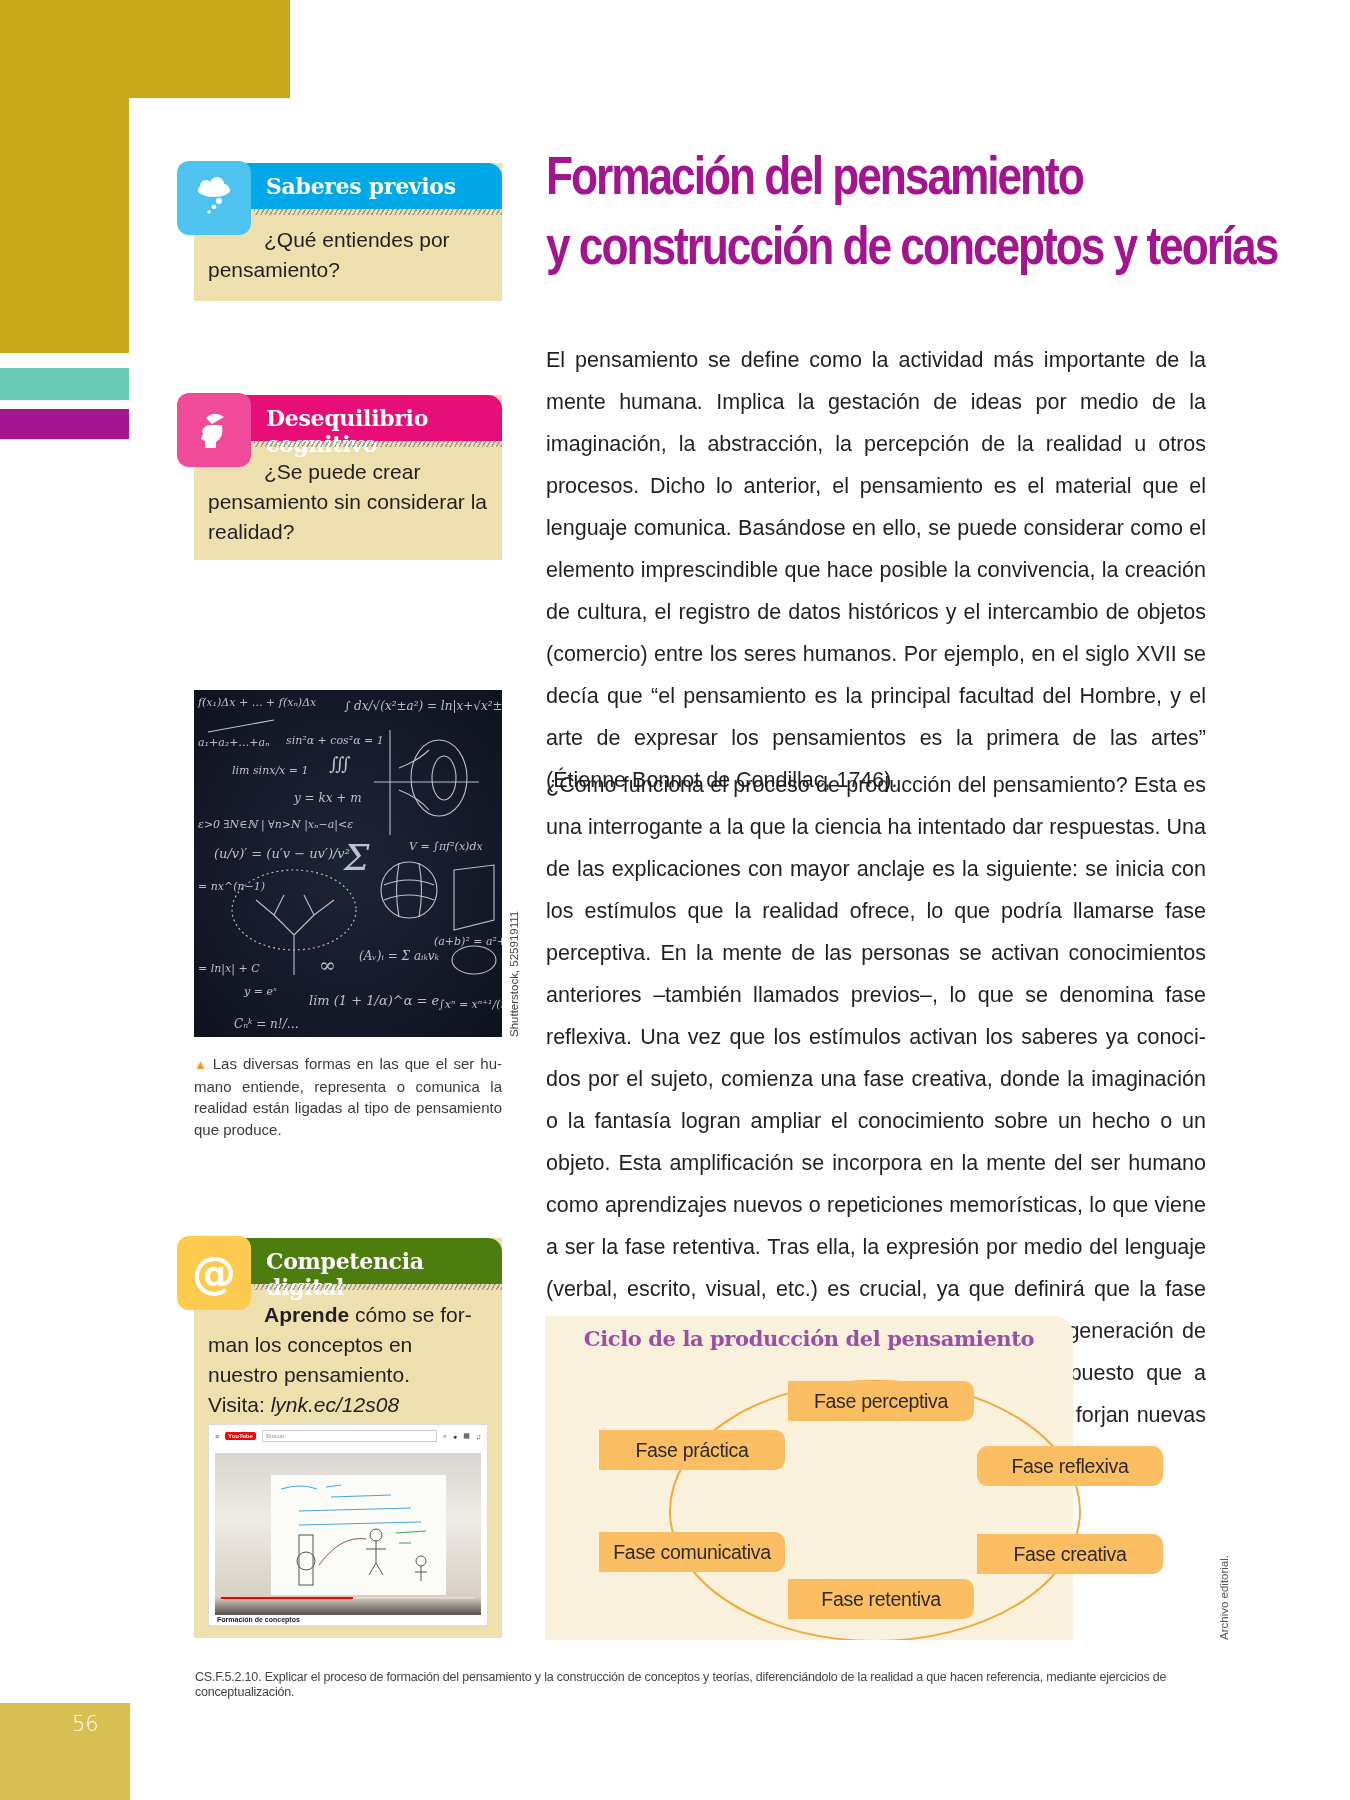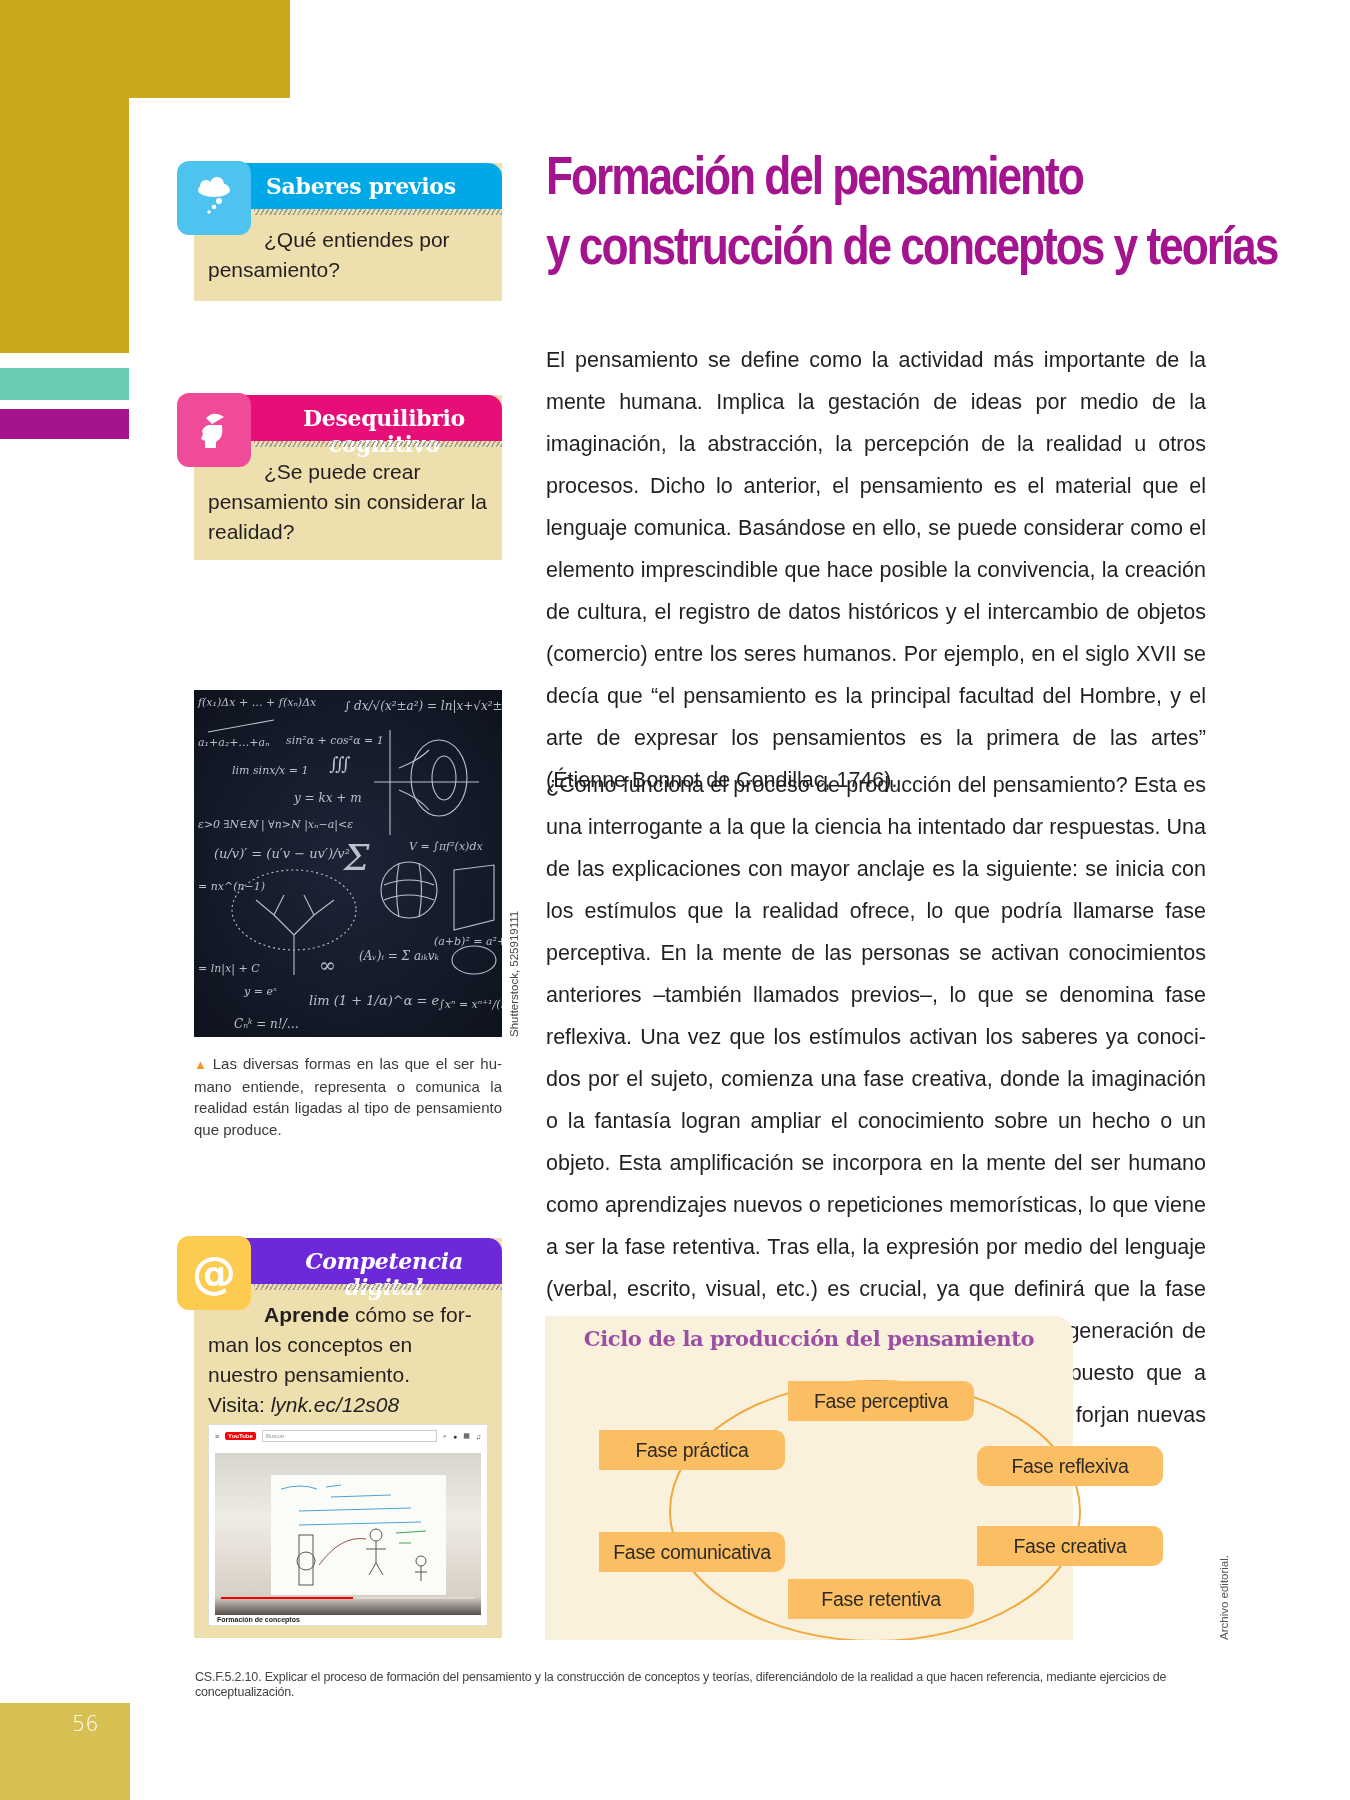--- a/index.html
+++ b/index.html
@@ -10,35 +10,35 @@
   .band-top { position: absolute; left: 0; top: 0; width: 290px; height: 98px; background: #c9a91a; }
   .band-left { position: absolute; left: 0; top: 0; width: 129px; height: 353px; background: #c9a91a; }
   .band-teal { position: absolute; left: 0; top: 368px; width: 129px; height: 32px; background: #6ccbb5; }
   .band-purple { position: absolute; left: 0; top: 409px; width: 129px; height: 30px; background: #a4148f; }
   .band-bottom { position: absolute; left: 0; top: 1703px; width: 130px; height: 97px; background: #d8bf52; }
   .page-number { position: absolute; left: 72px; top: 1712px; width: 40px; font-size: 21px; color: #ffffff; font-family: "DejaVu Sans", sans-serif; font-weight: 300; }
 
   
   .sidebox { position: absolute; left: 194px; width: 308px; background: #ede0ae; }
   .sidebox .hdr { position: absolute; left: 0; top: 0; right: 0; height: 46px; border-top-right-radius: 14px; }
-  .sidebox .hdr-title { position: absolute; left: 72px; top: 10px; font-size: 22px; font-weight: bold; color: #ffffff; font-family: "DejaVu Serif", serif; letter-spacing: -0.3px; text-align: center; }
+  .sidebox .hdr-title { position: absolute; left: 72px; top: 10px; font-size: 22px; font-weight: bold; color: #ffffff; font-family: "DejaVu Serif", serif; letter-spacing: -0.3px; }
   .sidebox .hatch { position: absolute; left: 60px; right: 0; top: 46px; height: 6px;
      background: repeating-linear-gradient(120deg, #8b8b8b 0 1.5px, transparent 1.5px 4px); opacity: .8; }
   .sidebox .icon-tile { position: absolute; left: -17px; top: -2px; width: 74px; height: 74px; border-radius: 12px; display: flex; align-items: center; justify-content: center; }
   .sidebox .body { position: absolute; left: 14px; right: 14px; top: 62px; font-size: 21px; line-height: 30px; color: #231f20; font-family: "Liberation Sans", sans-serif; font-weight: 300; }
   .sidebox .body .indent { display: inline-block; width: 56px; }
 
   .sb1 { top: 163px; height: 138px; }
   .sb1 .hdr { background: #00a8e7; }
   .sb1 .icon-tile { background: #4ec3f0; }
   .sb2 { top: 395px; height: 165px; }
   .sb2 .hdr { background: #e80e78; }
   .sb2 .icon-tile { background: #f04b99; }
   .sb3 { top: 1238px; height: 400px; }
-  .sb3 .hdr { background: #6d28d9; font-style: italic; }
+  .sb3 .hdr { background: #4d7c0f; }
   .sb3 .icon-tile { background: #fccb4f; }
   .sb3 .body b { font-weight: bold; }
   .sb3 .body i { font-style: italic; }
 
   
   .title { position: absolute; left: 546px; top: 140px; width: 680px; color: #a4148f; font-family: "Liberation Sans Narrow", "Liberation Sans", sans-serif; font-size: 54px; line-height: 70px; font-weight: bold; letter-spacing: -2.5px; transform: scaleX(0.82); transform-origin: left top; white-space: nowrap; }
 
   
   .body-text { position: absolute; left: 546px; width: 660px; font-size: 21.5px; line-height: 42px; text-align: justify; color: #231f20; font-weight: 300; hyphens: manual; }
   .p1 { top: 339px; }
@@ -65,21 +65,21 @@
 
   
   .diagram { position: absolute; left: 545px; top: 1316px; width: 528px; height: 324px; background: #faf1dc; border-top-right-radius: 18px; }
   .diagram-title { position: absolute; left: 0; right: 0; top: 10px; text-align: center; font-size: 21px; font-weight: bold; color: #9c4ea4; font-family: "DejaVu Serif", serif; letter-spacing: -0.4px; }
   .diagram svg.ring { position: absolute; left: 0; top: 0; width: 660px; height: 324px; }
   .phase { position: absolute; width: 186px; height: 40px; background: #fbbe62; border-radius: 0 10px 10px 0; display: flex; align-items: center; justify-content: center; font-size: 19.5px; color: #2e2a25; font-weight: 300; letter-spacing: -0.3px; }
   .ph-top { left: 243px; top: 65px; }
   .ph-left1 { left: 54px; top: 114px; }
   .ph-right1 { left: 432px; top: 130px; border-radius: 11px; }
   .ph-left2 { left: 54px; top: 216px; }
-  .ph-right2 { left: 432px; top: 210px; }
+  .ph-right2 { left: 432px; top: 218px; }
   .ph-bottom { left: 243px; top: 263px; }
   .credit-vert2 { position: absolute; left: 1218px; top: 1640px; font-size: 11.5px; color: #555; transform: rotate(-90deg); transform-origin: left top; white-space: nowrap; }
 
   
   .footer-note { position: absolute; left: 195px; top: 1670px; width: 1010px; font-size: 12.5px; line-height: 15px; color: #444; font-weight: 300; letter-spacing: -0.2px; }
 </style>
 </head>
 <body>
 
 <div class="band-top"></div>

